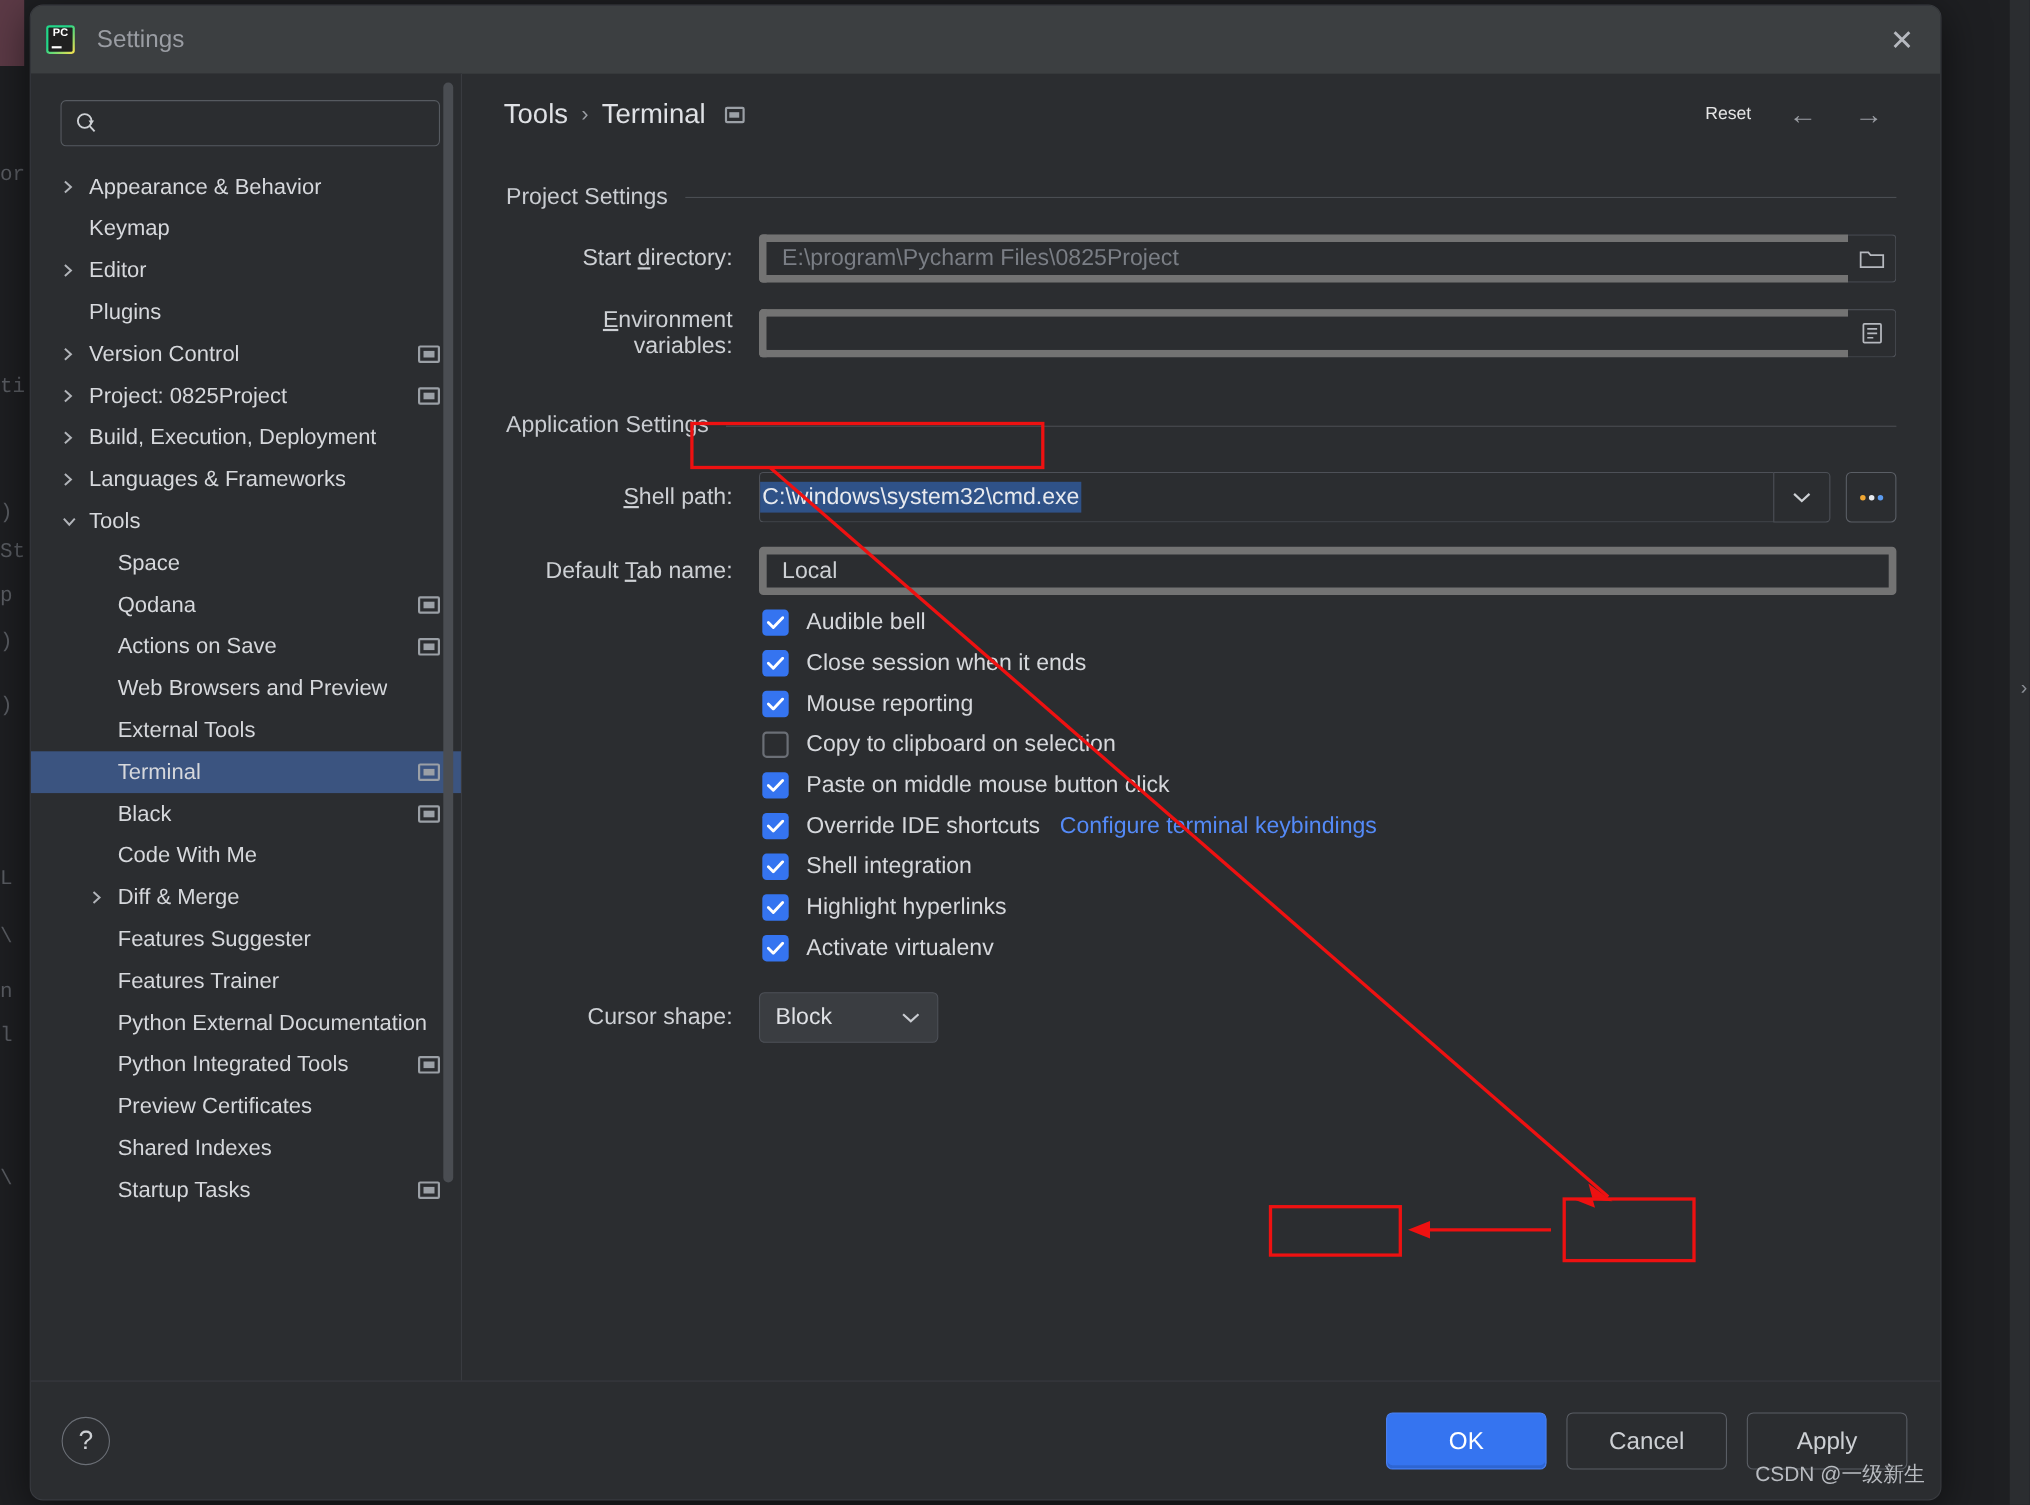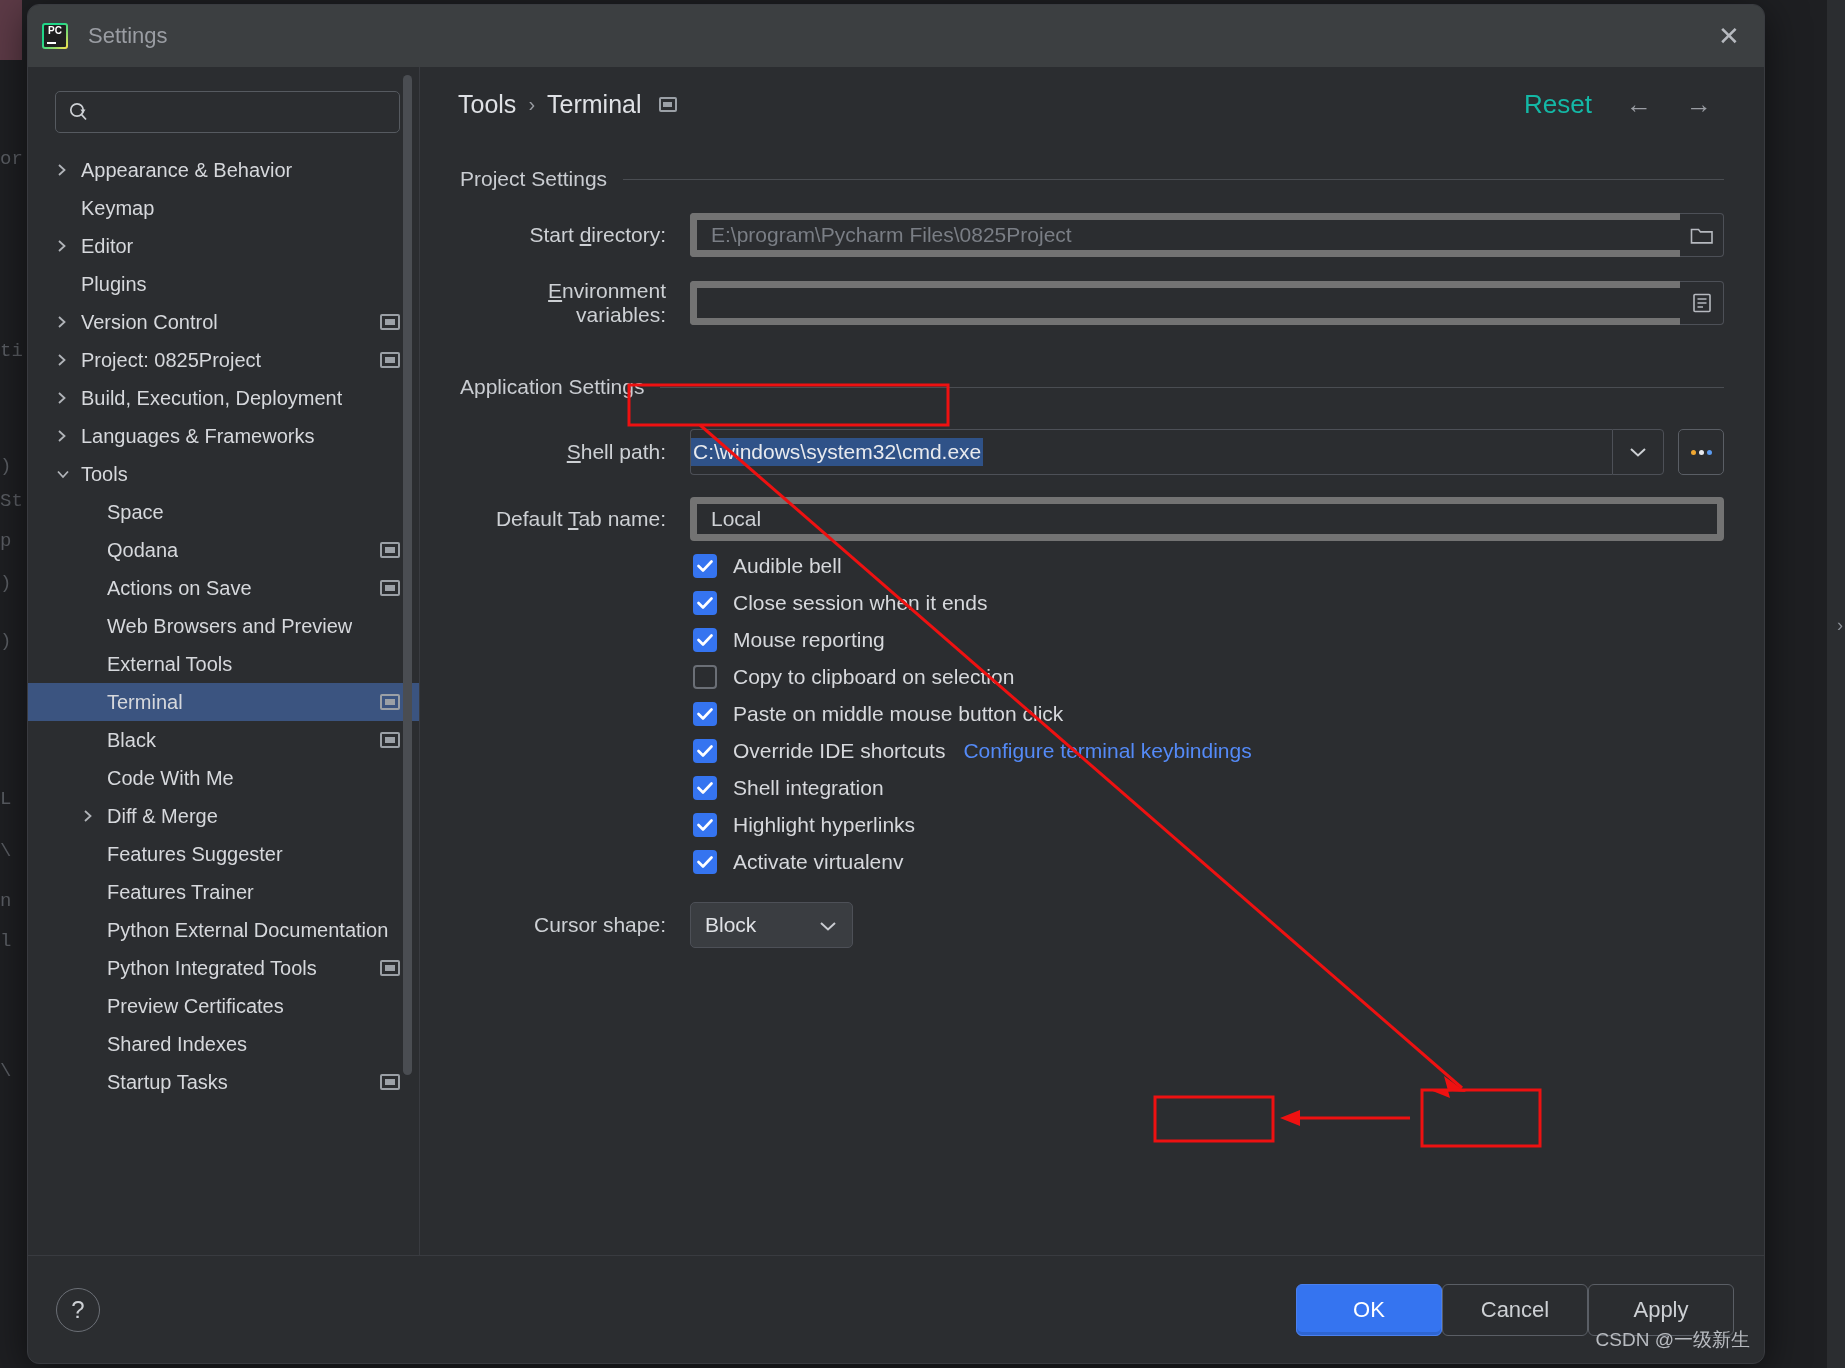--- a/index.html
+++ b/index.html
@@ -191,21 +191,21 @@
     margin-left: 17px;
     width: 18px; height: 15px;
     border: 2px solid #9ba0a6; border-radius: 2px;
     display: flex; align-items: center; justify-content: center;
   }
   #breadcrumb .badge i { display:block; width: 9px; height: 5px; background:#9ba0a6; }
   #head-right {
     margin-left: auto; display: flex; align-items: center; gap: 34px;
     padding-right: 12px;
   }
-  #reset-link { color: #14b8a6; font-size: 26px; cursor: pointer; }
+  #reset-link { color: #e5e5e5; font-size: 16px; cursor: pointer; }
   .nav-arrow { color: #9a9da3; font-size: 26px; cursor: pointer; }
 
   
   .group-title-row {
     display: flex; align-items: center;
     margin-top: 26px; padding-left: 10px;
   }
   .group-title {
     color: #c9ccd1; font-size: 21px; white-space: nowrap;
   }
@@ -335,21 +335,21 @@
     margin-left: 28px;
     width: 44px; height: 44px;
     border: 1px solid #6b6f76;
     border-radius: 50%;
     display: flex; align-items: center; justify-content: center;
     color: #cdd0d4; font-size: 24px;
     cursor: pointer;
   }
   #btn-group {
     margin-left: auto; margin-right: 30px;
-    display: flex; align-items: flex-start; 
+    display: flex; align-items: flex-start; gap: 18px;
   }
   .dlg-btn {
     height: 52px; min-width: 146px;
     border-radius: 6px;
     display: flex; align-items: center; justify-content: center;
     font-size: 22px;
     cursor: pointer;
   }
   #ok-btn {
     background: #3574f0; color: #fff;

